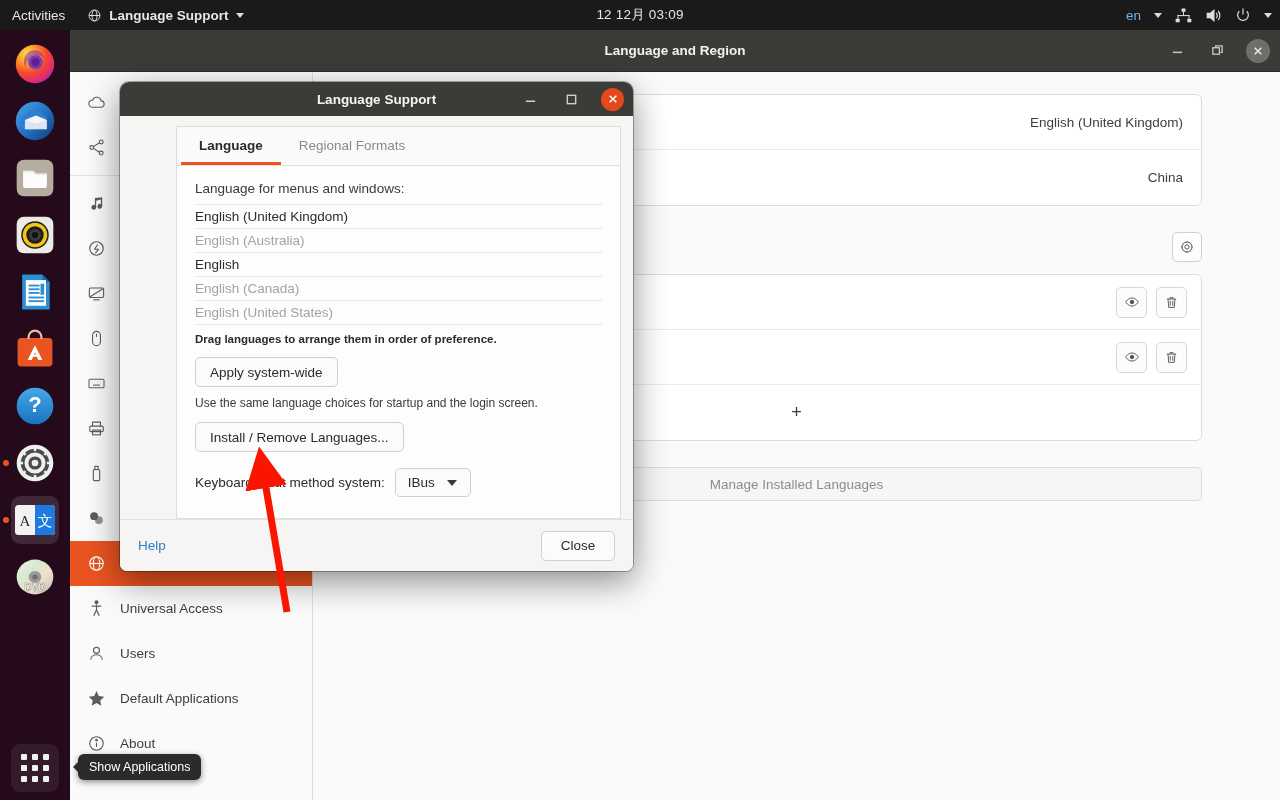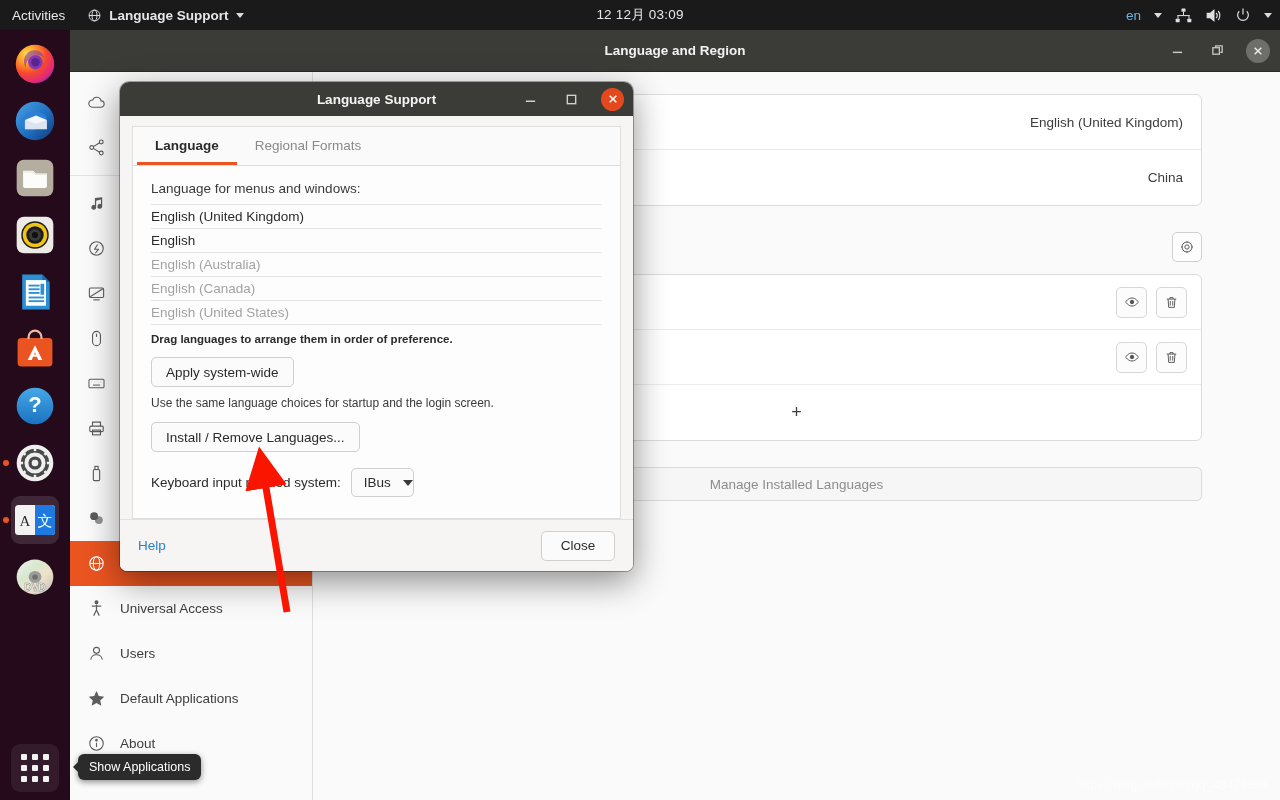--- a/index.html
+++ b/index.html
@@ -168,21 +168,21 @@
     height: 34px; background: #3b3b38; display: flex; align-items: center;
     position: relative; flex: none;
   }
   .dlg-title { flex: 1; text-align: center; color: #f5f5f5; font-size: 13.5px; font-weight: bold; }
   .dlg-ctrls { position: absolute; right: 9px; display: flex; align-items: center; gap: 19px; }
   .dlg-close {
     width: 23px; height: 23px; border-radius: 50%; background: #e4491d; color: #fff;
     display: flex; align-items: center; justify-content: center; font-size: 11px;
   }
   .dlg-inner { flex: 1; padding: 10px 12px 0 12px; display: flex; flex-direction: column; }
-  .notebook { background: #fdfdfd; border: 1px solid #dfdedc; border-radius: 0; flex: 1; display: flex; flex-direction: column; }
+  .notebook { background: #fdfdfd; border: 1px solid #dfdedc; border-radius: 0; flex: 1; display: flex; flex-direction: column; margin-left: 44px; }
   .tabs { display: flex; border-bottom: 1px solid #dfdedc; background: #fafafa; padding-left: 4px; }
   .tab {
     padding: 11px 18px 9px; font-size: 13.5px; color: #8a8a8a;
     border-bottom: 3px solid transparent;
   }
   .tab.active { color: #2b2b2b; font-weight: bold; border-bottom-color: #e95420; }
   .tab-body { padding: 15px 18px 0 18px; flex: 1; display: flex; flex-direction: column; }
   .field-label { font-size: 13.5px; color: #3a3a3a; margin-bottom: 8px; }
   .lang-list { border-top: 1px solid #e6e6e6; }
   .lang-item {
@@ -195,21 +195,21 @@
   .btn {
     display: inline-flex; align-items: center; justify-content: center;
     height: 30px; padding: 0 14px; font-size: 13.5px; color: #2b2b2b;
     background: #fbfbfb; border: 1px solid #cfcfcf; border-radius: 5px;
   }
   .note { font-size: 12px; color: #3a3a3a; margin-top: 9px; }
   .ime-row { display: flex; align-items: center; gap: 10px; margin-top: 16px; }
   .ime-label { font-size: 13.5px; color: #2b2b2b; }
   .combo {
     display: inline-flex; align-items: center; gap: 12px;
-    height: 29px; padding: 0 0 0 12px; background: #fbfbfb;
+    height: 29px; padding: 0 13px 0 12px; background: #fbfbfb;
     border: 1px solid #cfcfcf; border-radius: 5px; font-size: 13.5px; color: #2b2b2b;
   }
   .combo .caret2 { width: 0; height: 0; border-left: 5px solid transparent; border-right: 5px solid transparent; border-top: 6px solid #3a3a3a; }
   .dlg-footer {
     height: 52px; flex: none; display: flex; align-items: center;
     justify-content: space-between; padding: 0 18px;
     background: #f6f5f4; border-top: 1px solid #e2e1df;
   }
   .link { color: #2a7fc9; font-size: 13.5px; }
 
@@ -502,22 +502,22 @@
     <div class="dlg-inner">
       <div class="notebook">
         <div class="tabs">
           <div class="tab active">Language</div>
           <div class="tab">Regional Formats</div>
         </div>
         <div class="tab-body">
           <div class="field-label">Language for menus and windows:</div>
           <div class="lang-list">
             <div class="lang-item">English (United Kingdom)</div>
+            <div class="lang-item dim">English (Australia)</div>
             <div class="lang-item">English</div>
-            <div class="lang-item dim">English (Australia)</div>
             <div class="lang-item dim">English (Canada)</div>
             <div class="lang-item dim">English (United States)</div>
           </div>
           <div class="hint-strong">Drag languages to arrange them in order of preference.</div>
           <div style="margin-top:12px;">
             <span class="btn">Apply system-wide</span>
           </div>
           <div class="note">Use the same language choices for startup and the login screen.</div>
           <div style="margin-top:12px;">
             <span class="btn">Install / Remove Languages...</span>

